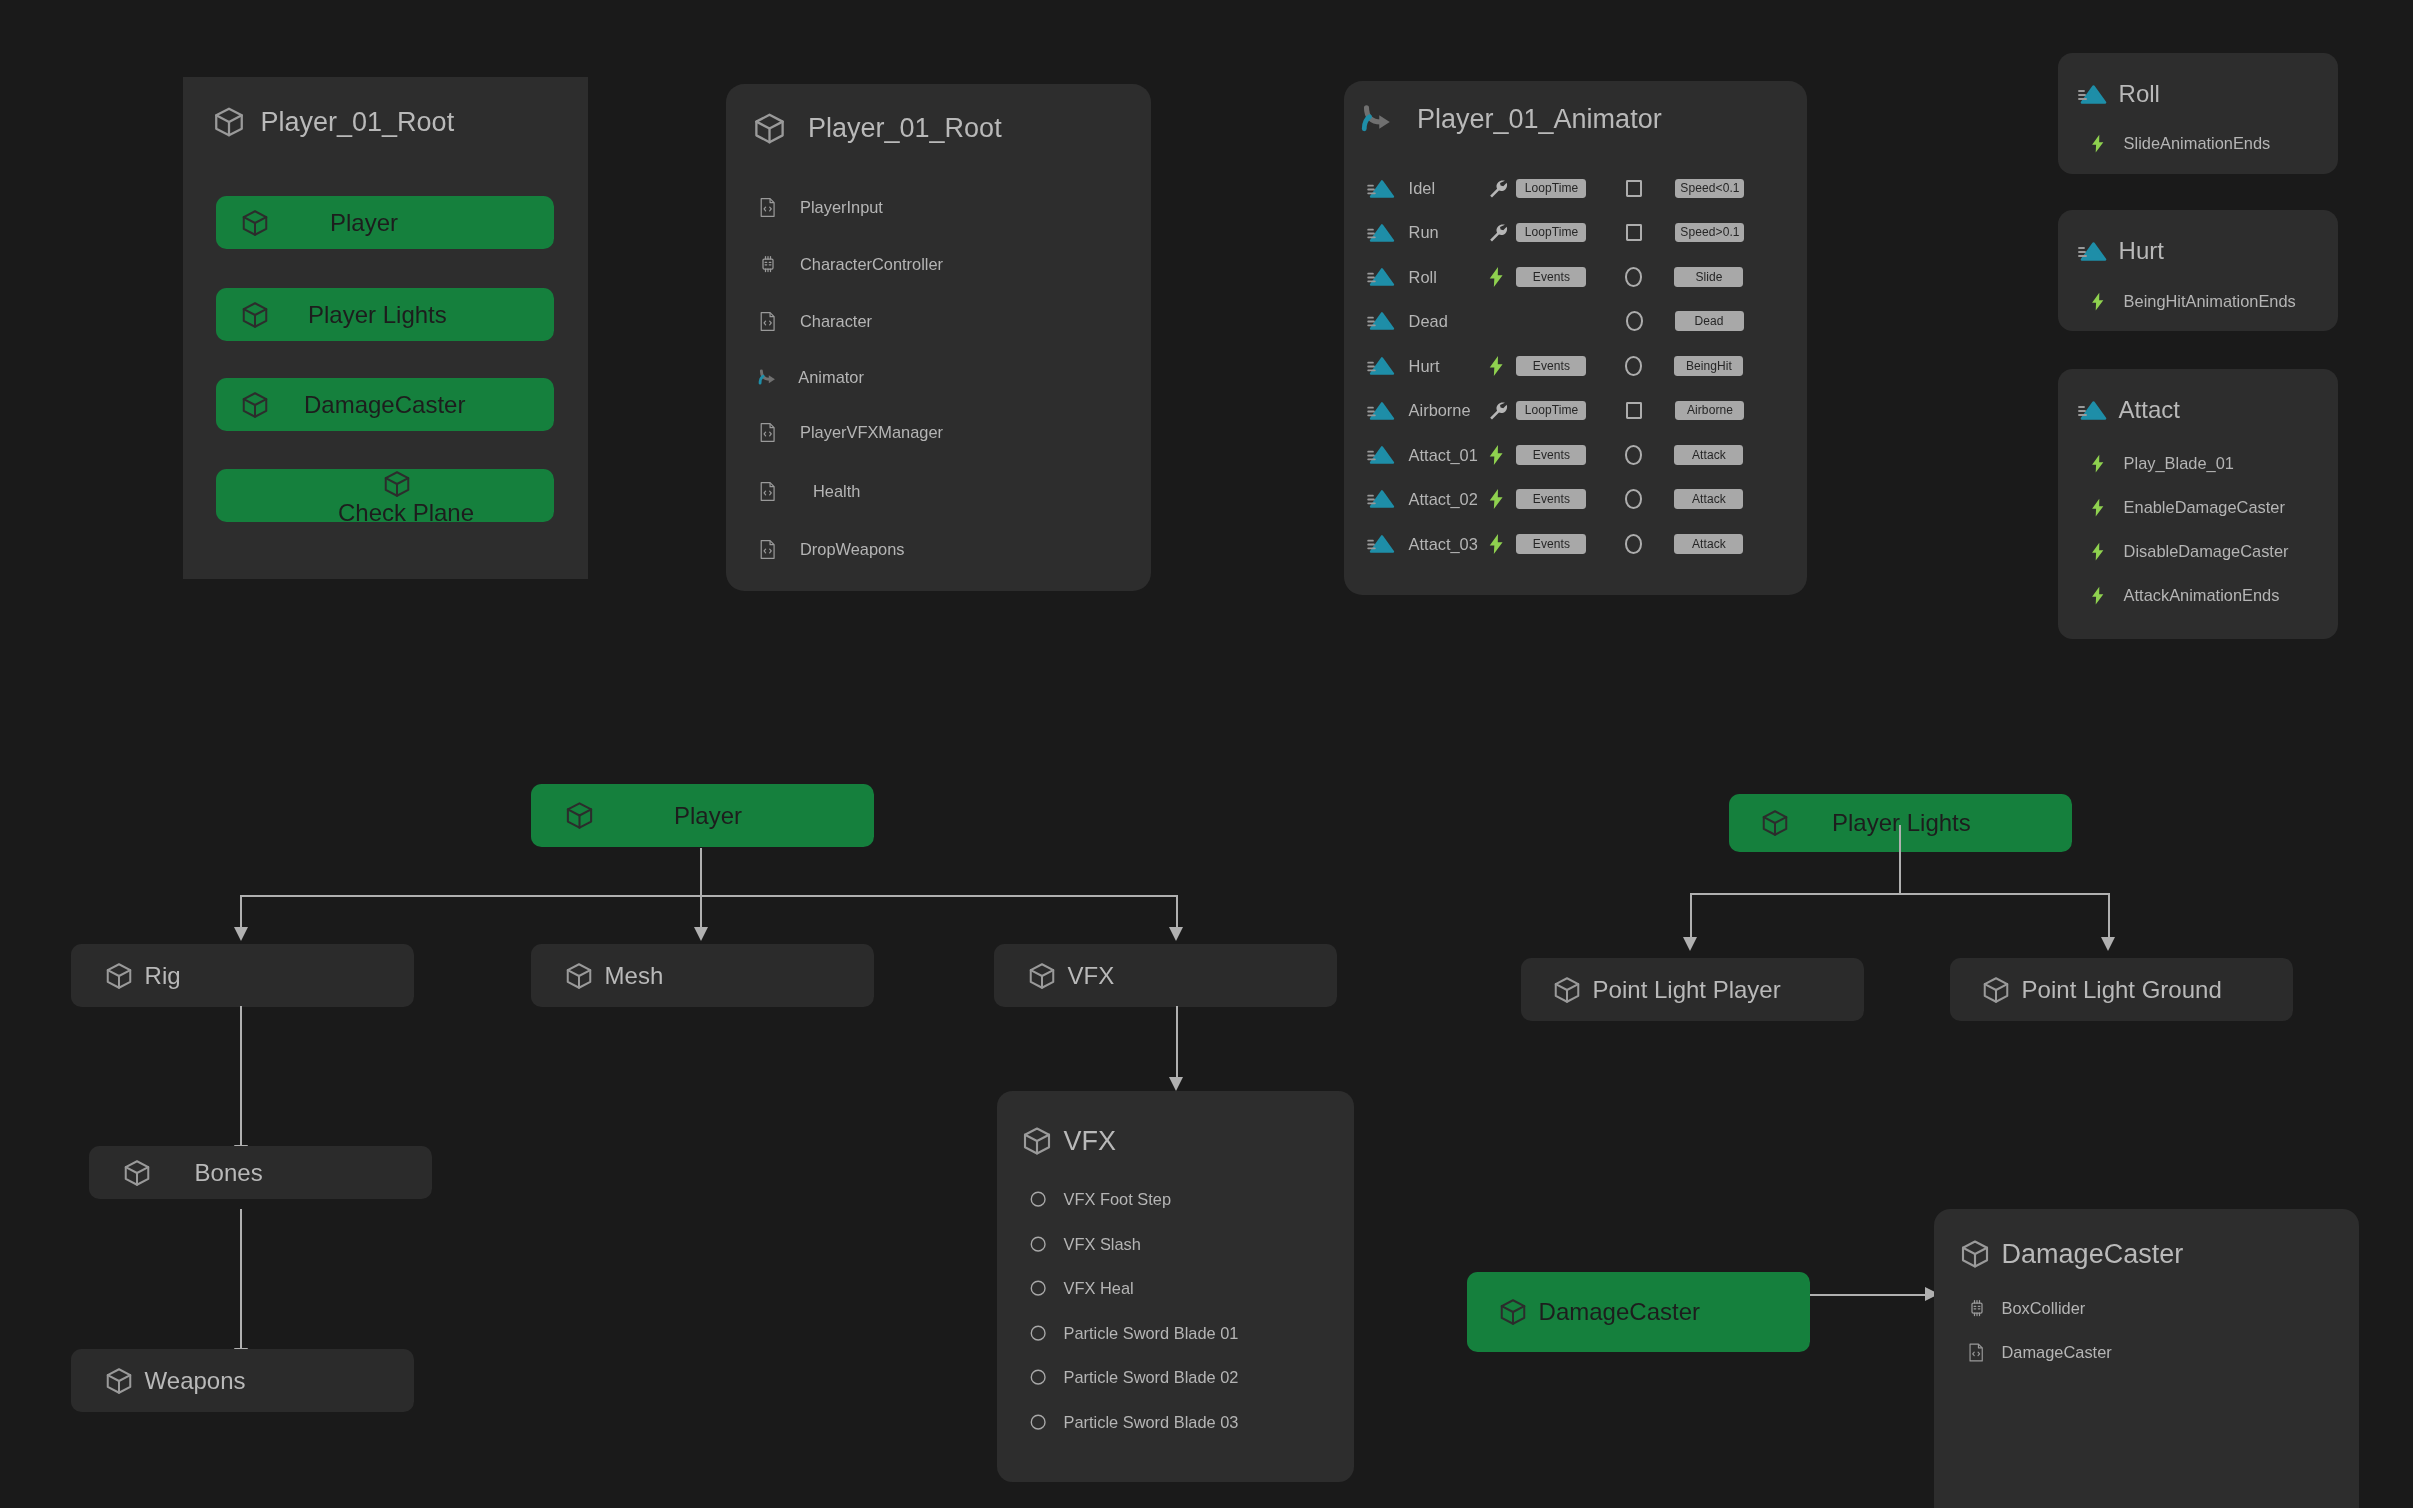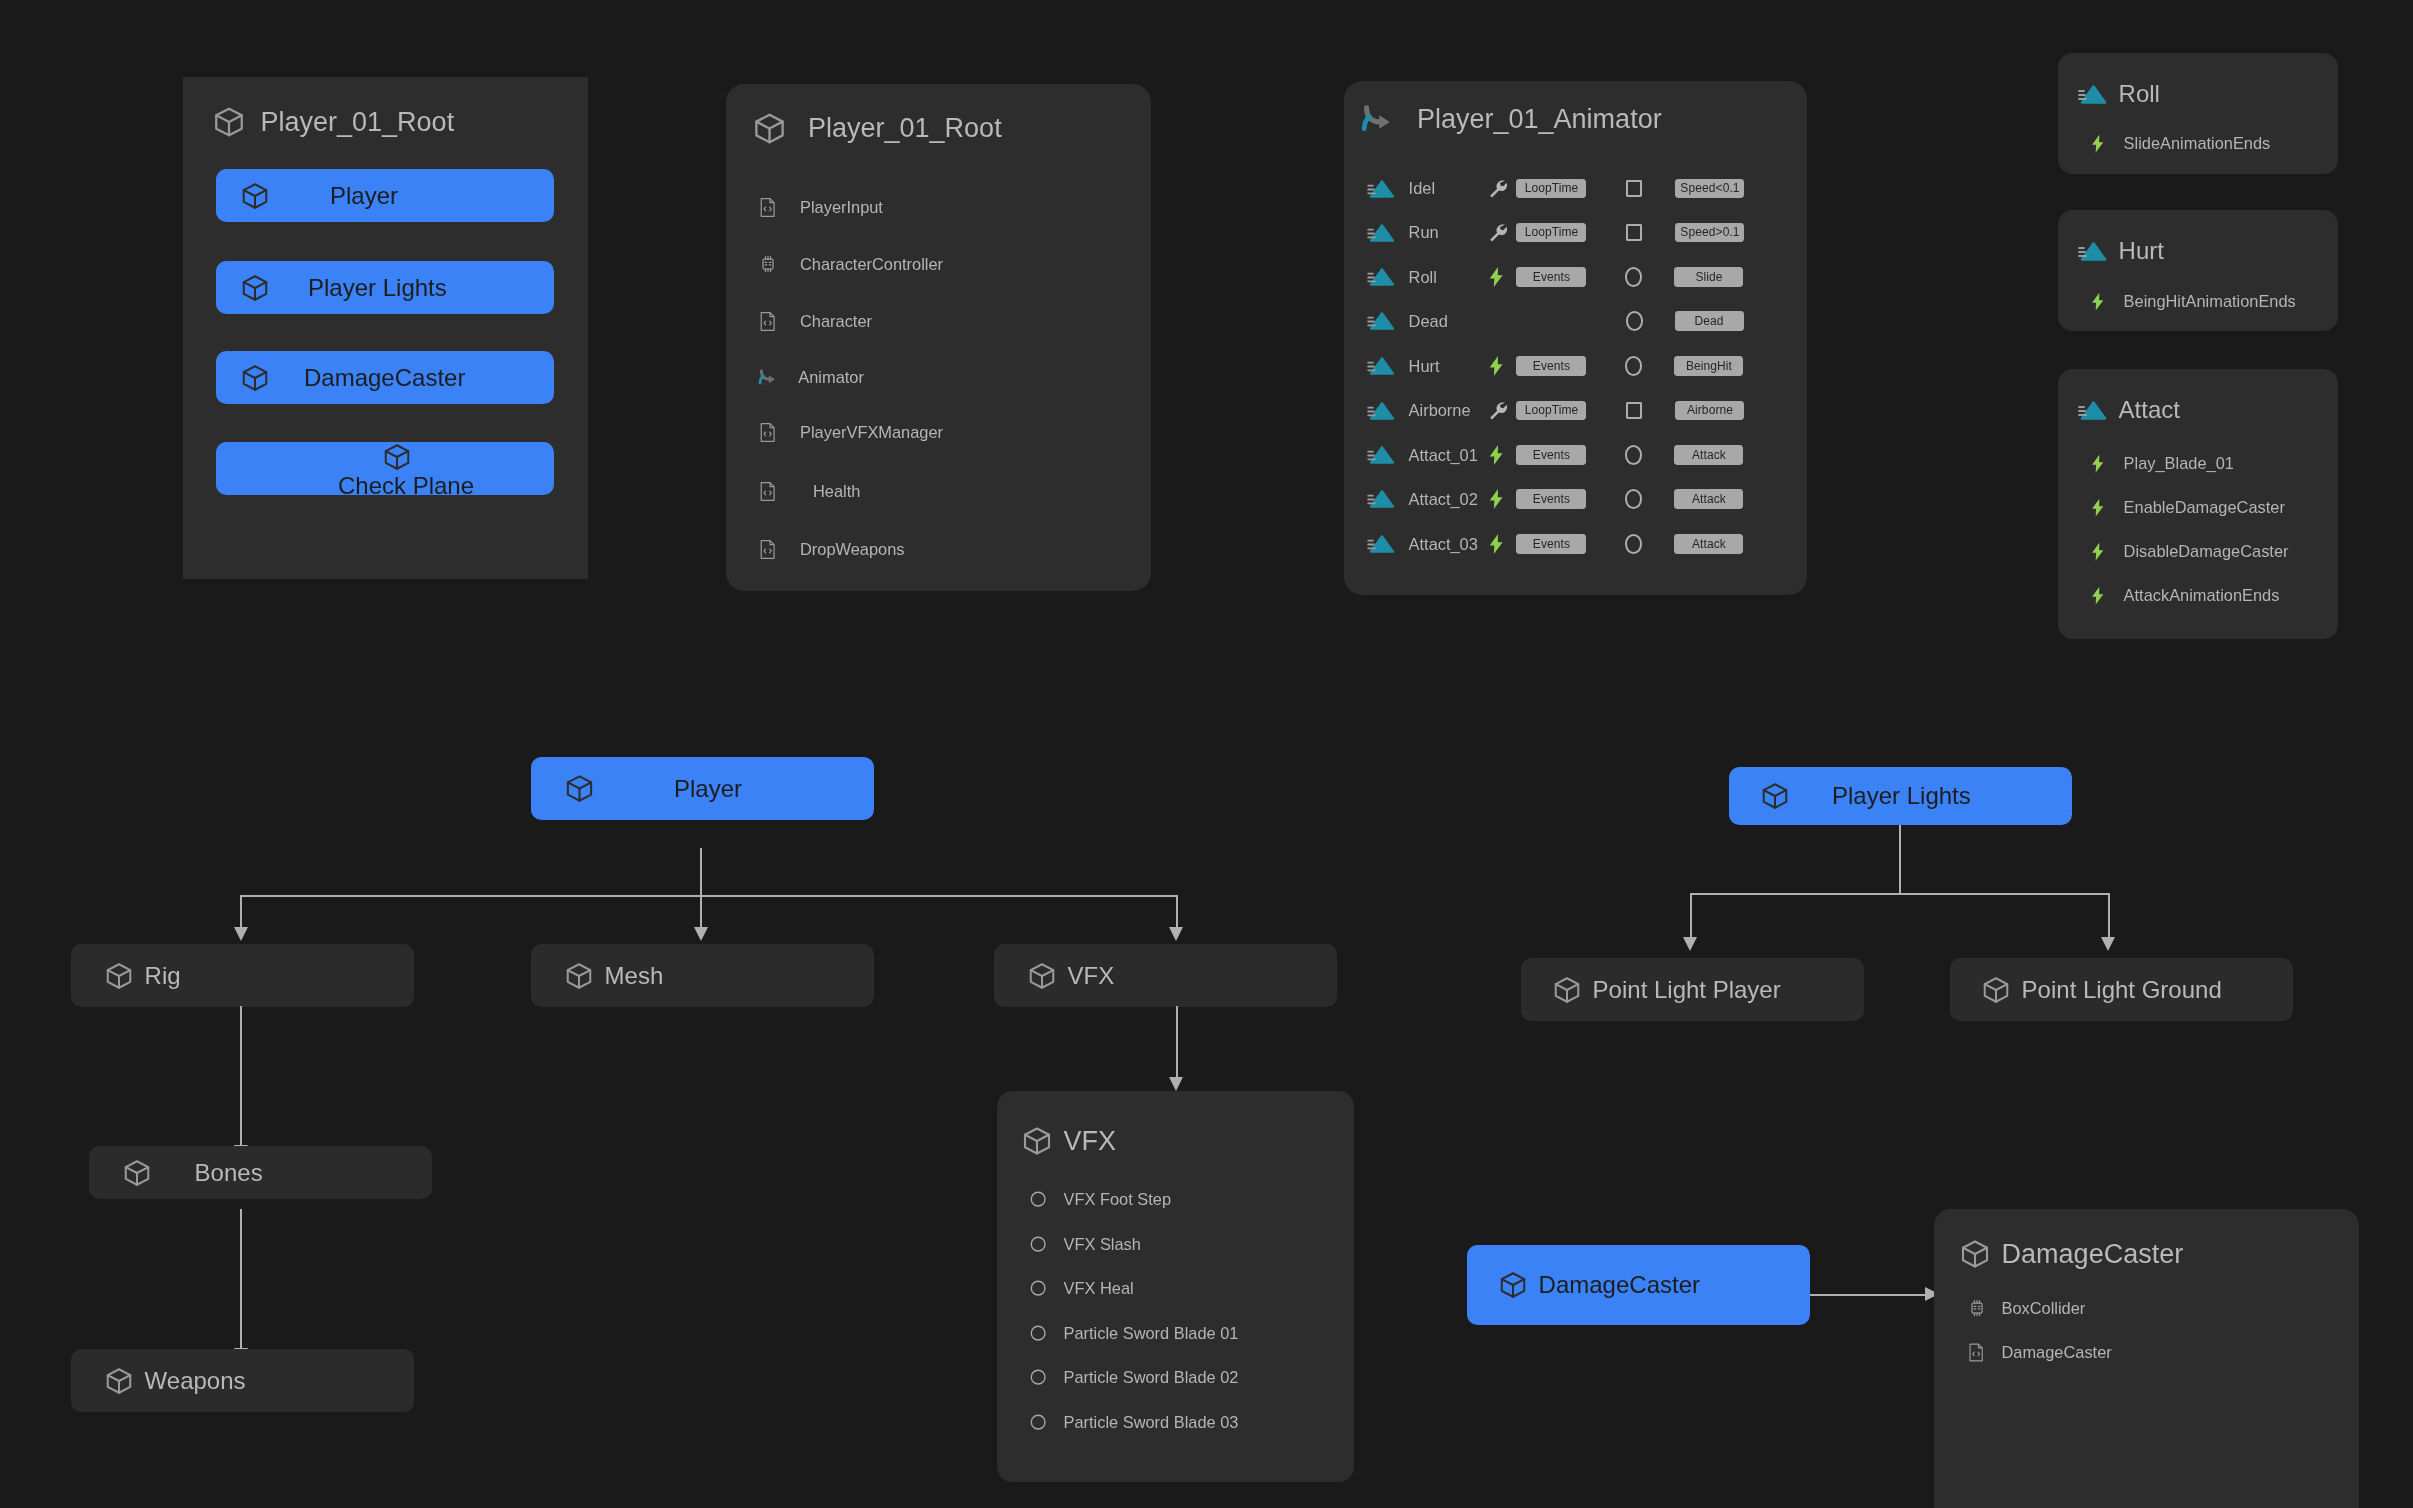--- a/index.html
+++ b/index.html
@@ -18,21 +18,21 @@
   }
   .panel.round { border-radius: 18.3px; }
   .panel.sharp { border-radius: 0; }
 
   .node {
     position: absolute;
     display: flex;
     align-items: center;
     border-radius: 10.6px;
   }
-  .node.light { background: #3b82f6; }
+  .node.light { background: #15803d; margin-top: 27px; }
   .node.dark  { background: #2b2b2b; }
 
   .node .lbl { font-size: 24px; }
   .node.light .lbl { color: #1d1d1d; }
   .node.dark  .lbl { color: #b9b9b9; }
 
   
   .ico { display: inline-block; flex: 0 0 auto; line-height: 0; }
   .ico svg { display: block; }
 

